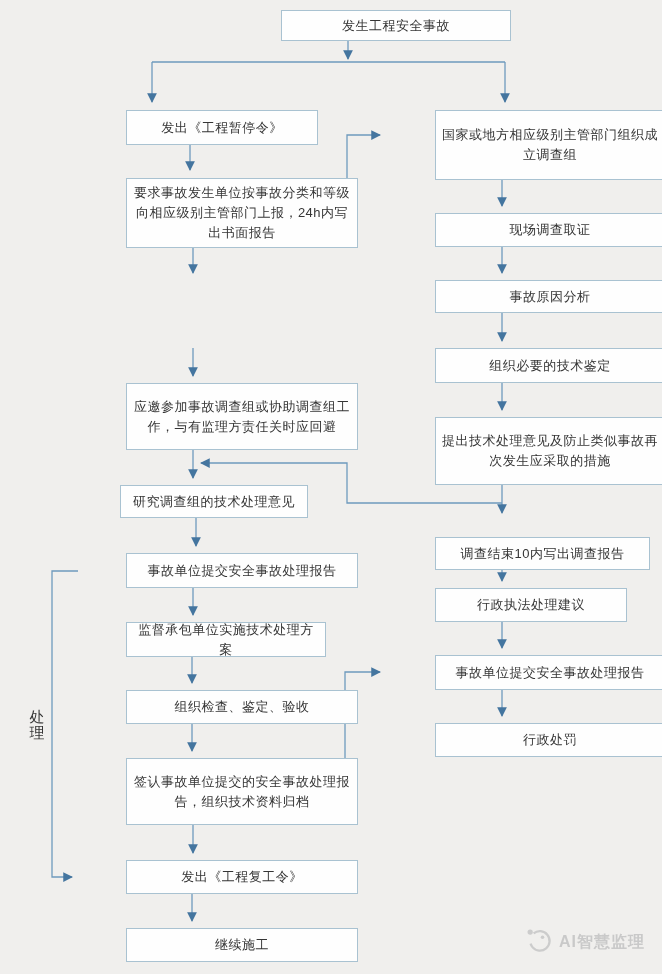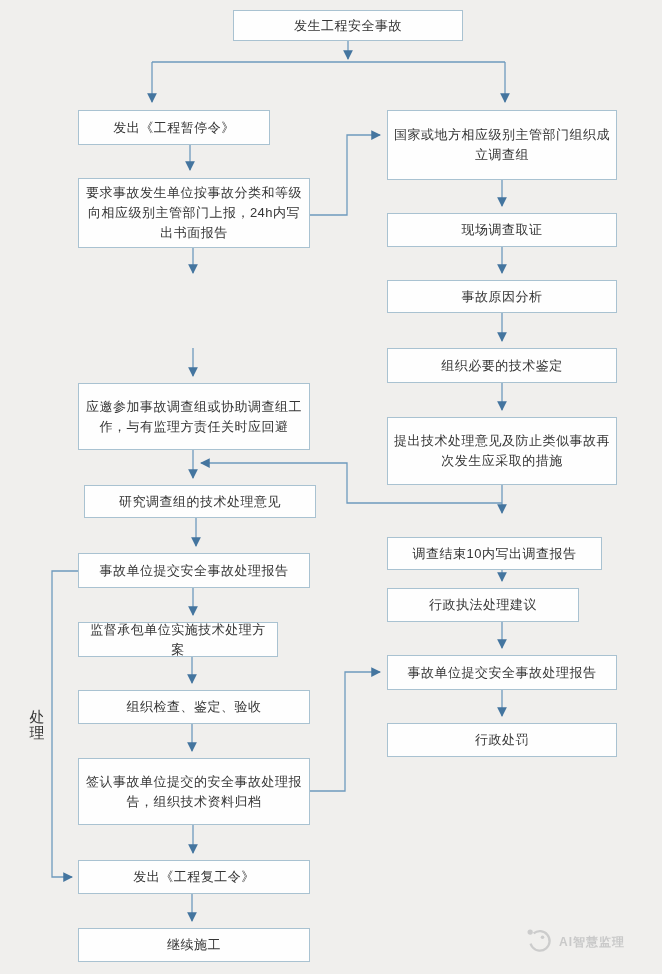--- a/index.html
+++ b/index.html
@@ -40,20 +40,21 @@
     border:1px solid var(--border);
     display:flex;
     align-items:center;
     justify-content:center;
     text-align:center;
     padding:2px 6px;
     font-size:13px;
     line-height:20px;
     color:var(--text);
     letter-spacing:0.5px;
+    margin-left:48px;
   }
   .side-label{
     position:absolute;
     left:27px;
     top:697px;
     writing-mode:vertical-rl;
     text-orientation:upright;
     letter-spacing:17px;
     font-size:15px;
     color:var(--text);
@@ -61,21 +62,21 @@
   .watermark{
     position:absolute;
     left:524px;
     top:925px;
     display:flex;
     align-items:center;
     gap:5px;
     color:var(--watermark);
   }
   .watermark-text{
-    font-size:12px;
+    font-size:16px;
     font-weight:bold;
     letter-spacing:1px;
   }
 </style>
 </head>
 <body>
 
 <div class="canvas">
 
   <svg class="connectors" width="662" height="974">
@@ -121,21 +122,21 @@
 
   <div class="node" style="left:233px;top:10px;width:230px;height:31px">发生工程安全事故</div>
 
   <div class="node" style="left:78px;top:110px;width:192px;height:35px">发出《工程暂停令》</div>
 
   <div class="node" style="left:78px;top:178px;width:232px;height:70px">要求事故发生单位按事故分类和等级向相应级别主管部门上报，24h内写出书面报告</div>
 
 
   <div class="node" style="left:78px;top:383px;width:232px;height:67px">应邀参加事故调查组或协助调查组工作，与有监理方责任关时应回避</div>
 
-  <div class="node" style="left:84px;top:485px;width:232px;height:33px">研究调查组的技术处理意见</div>
+  <div class="node" style="left:72px;top:485px;width:188px;height:33px">研究调查组的技术处理意见</div>
 
   <div class="node" style="left:78px;top:553px;width:232px;height:35px">事故单位提交安全事故处理报告</div>
 
   <div class="node" style="left:78px;top:622px;width:200px;height:35px">监督承包单位实施技术处理方案</div>
 
   <div class="node" style="left:78px;top:758px;width:232px;height:67px">签认事故单位提交的安全事故处理报告，组织技术资料归档</div>
 
   <div class="node" style="left:78px;top:690px;width:232px;height:34px">组织检查、鉴定、验收</div>
 
   <div class="node" style="left:78px;top:860px;width:232px;height:34px">发出《工程复工令》</div>

